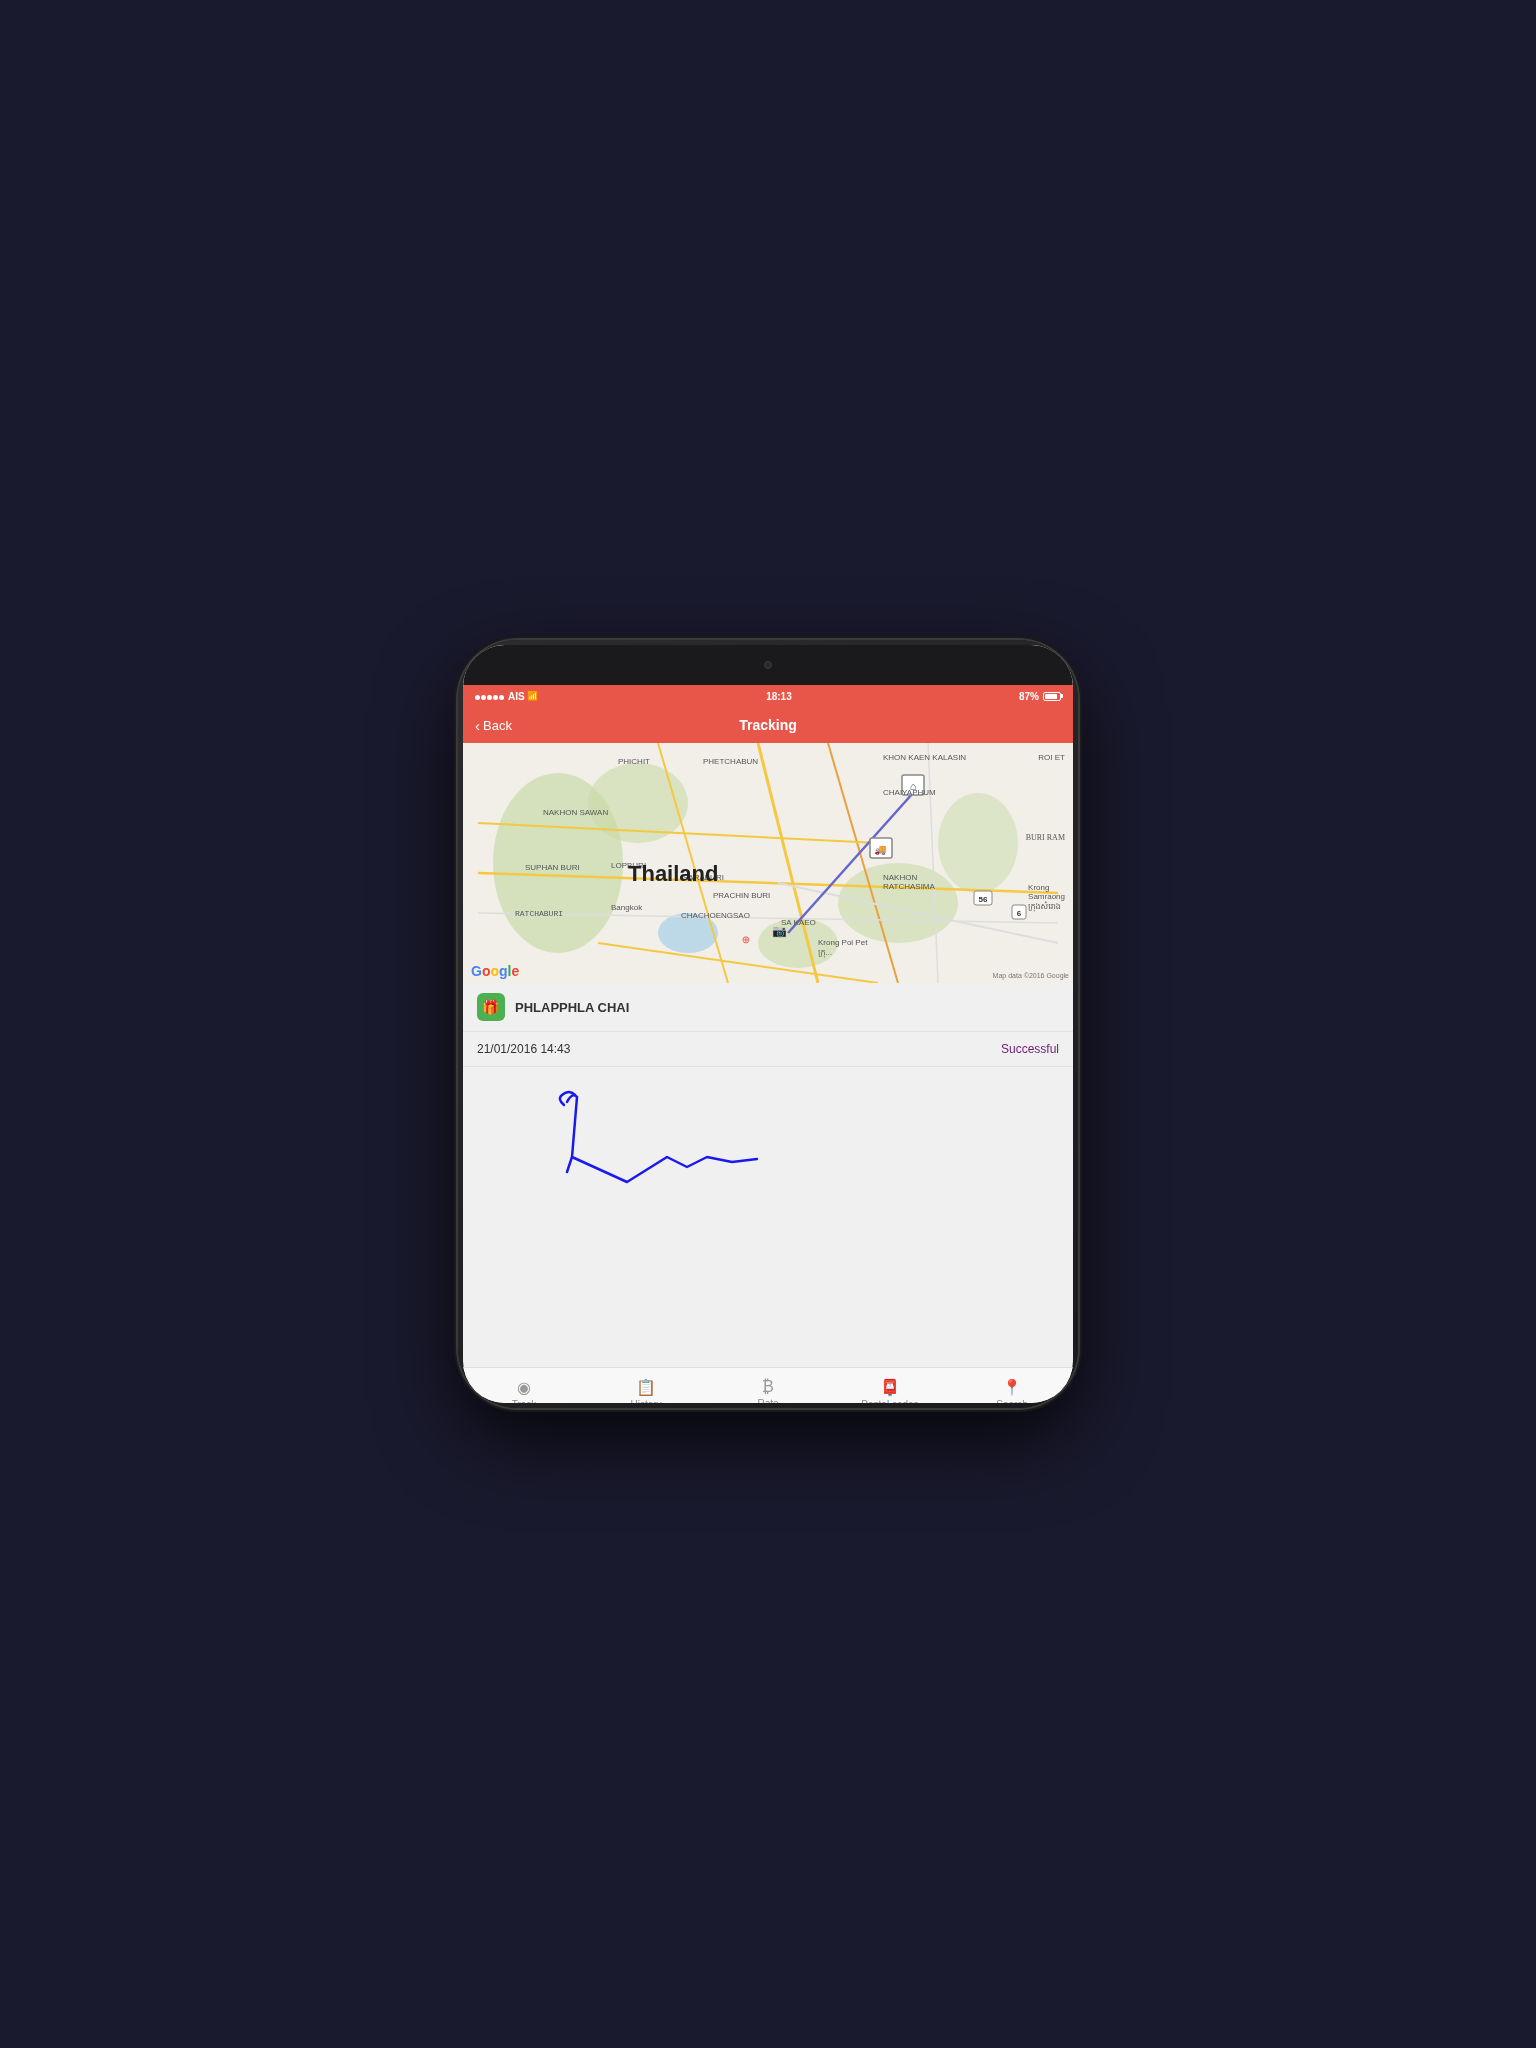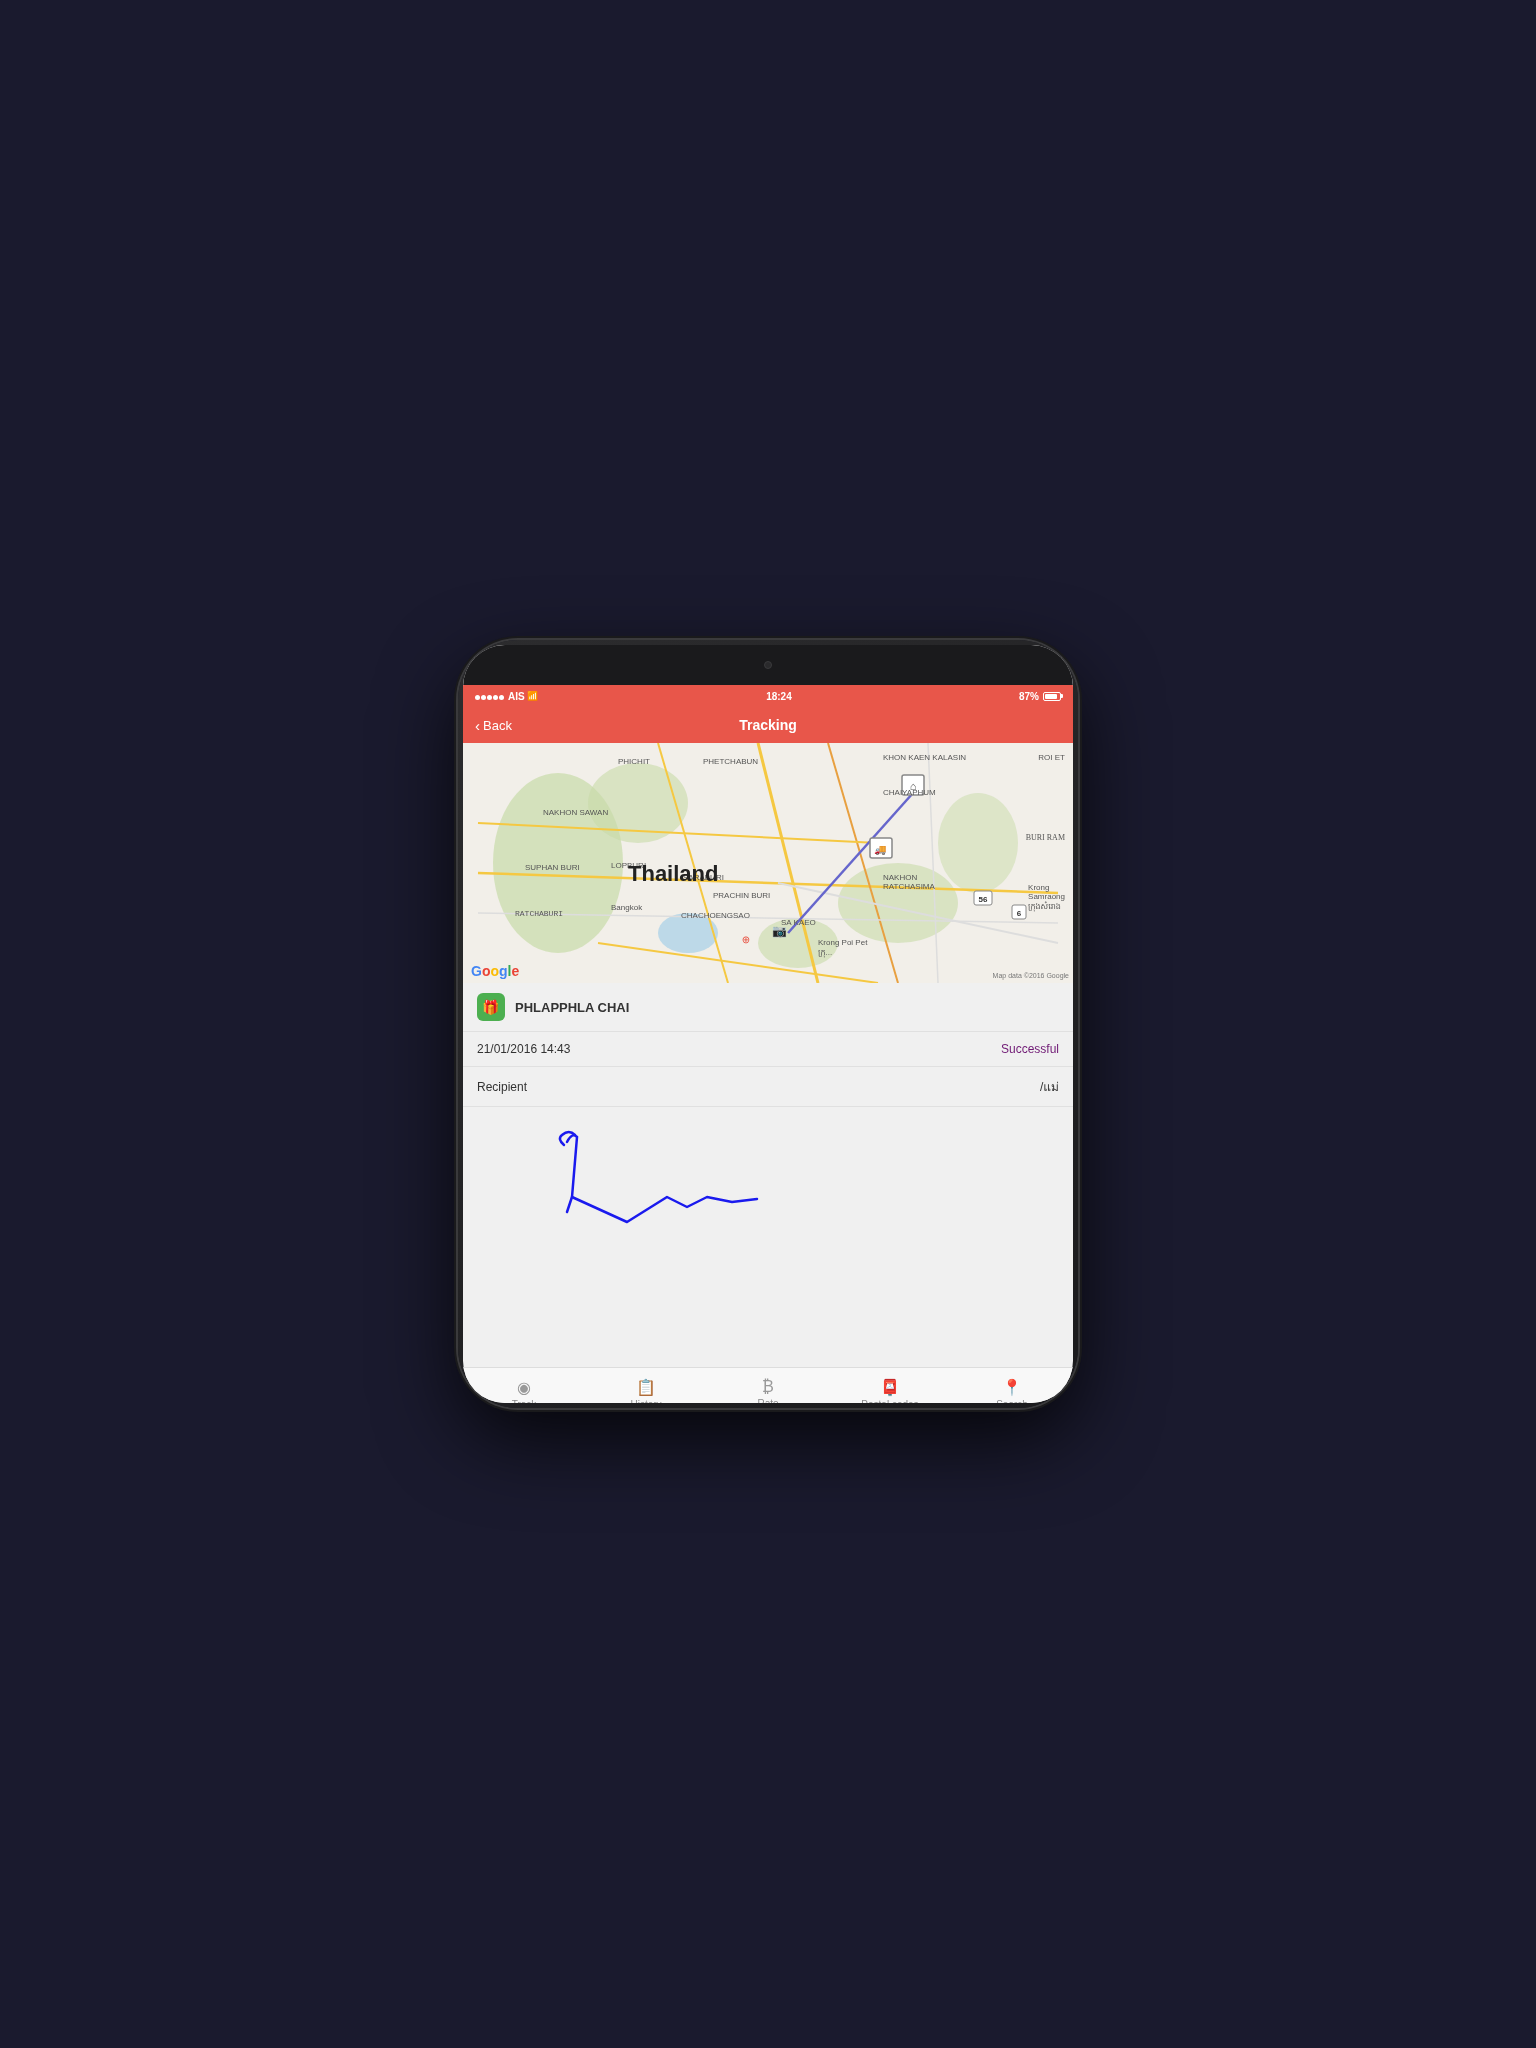--- a/index.html
+++ b/index.html
@@ -266,21 +266,21 @@
     </div>
 
     <div class="status-bar">
       <div class="status-left">
         <div class="status-dots">
           <span></span><span></span><span></span><span></span><span></span>
         </div>
         <span>AIS</span>
         <span class="wifi-icon">📶</span>
       </div>
-      <span>18:24</span>
+      <span>18:13</span>
       <div class="status-right">
         <span>87%</span>
         <div class="battery-bar">
           <div class="battery-fill"></div>
         </div>
       </div>
     </div>
 
     <div class="nav-bar">
       <div class="back-btn">
@@ -367,24 +367,20 @@
           <span>🎁</span>
         </div>
         <span class="package-name">PHLAPPHLA CHAI</span>
       </div>
 
       <div class="info-row">
         <span class="info-label">21/01/2016 14:43</span>
         <span class="info-value info-value-success">Successful</span>
       </div>
 
-      <div class="info-row">
-        <span class="info-label">Recipient</span>
-        <span class="info-value">/แม่</span>
-      </div>
 
       <div class="signature-area">
         <svg width="300" height="120" viewBox="0 0 300 120" xmlns="http://www.w3.org/2000/svg">
 
           <path d="M 90 25 Q 95 15 100 20 L 95 80 L 90 95" stroke="#1a1aee" stroke-width="2.5" fill="none" stroke-linecap="round"></path>
           <path d="M 95 80 L 150 105 L 190 80 L 210 90 L 230 80 L 255 85 L 280 82" stroke="#1a1aee" stroke-width="2.5" fill="none" stroke-linecap="round" stroke-linejoin="round"></path>
           <path d="M 87 28 Q 80 22 85 18 Q 92 12 98 18" stroke="#1a1aee" stroke-width="2.5" fill="none" stroke-linecap="round"></path>
         </svg>
       </div>
 

